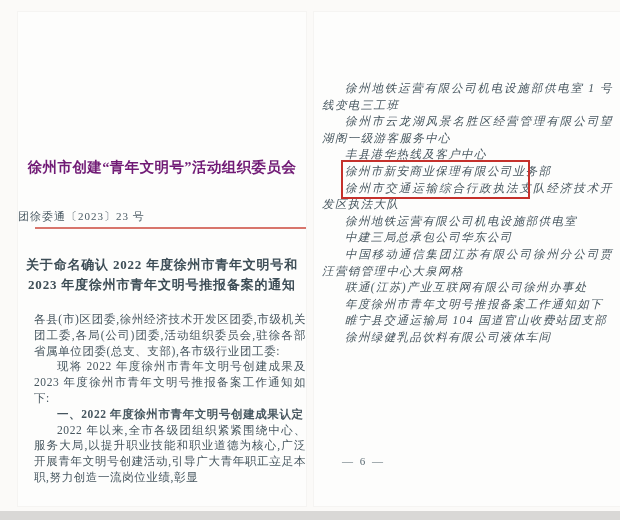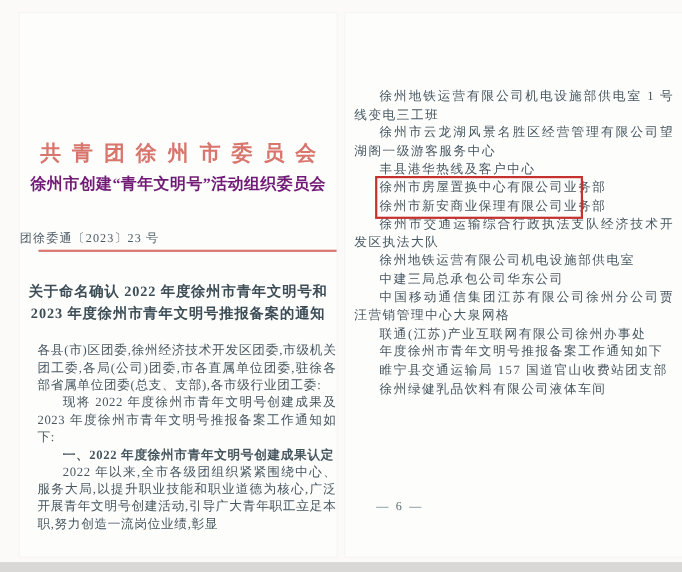--- a/index.html
+++ b/index.html
@@ -58,68 +58,66 @@
   .pagenum-left{
     position:absolute;right:24px;top:443px;
     font-size:11px;color:#5a6a72;letter-spacing:2px;
   }
   
   .unit-list{
     position:absolute;left:8px;top:68px;width:291px;
     font-size:11.5px;line-height:16.6px;color:#46565f;
     text-align:justify;letter-spacing:1.4px;
   }
-  .unit-list p{margin:0;text-indent:2em;}
+  .unit-list p{margin:0;text-indent:2em;font-style:italic;}
   .pagenum-right{
     position:absolute;left:28px;top:443px;
     font-size:11px;color:#5a6a72;letter-spacing:2px;
   }
   .highlight-box{
     position:absolute;left:341px;top:160px;width:185px;height:35px;
     border:2.5px solid #c5312c;
     pointer-events:none;
   }
 </style>
 </head>
 <body>
 
 <div class="canvas">
 
   <div class="page page-left">
-    <div class="org-line1">共青团徐州市委员会</div>
     <div class="org-line2">徐州市创建“青年文明号”活动组织委员会</div>
     <div class="doc-number">团徐委通〔2023〕23 号</div>
     <div class="red-rule"></div>
     <div class="doc-title">
       <div>关于命名确认 2022 年度徐州市青年文明号和</div>
       <div>2023 年度徐州市青年文明号推报备案的通知</div>
     </div>
     <div class="body-text">
-      <p>各县(市)区团委,徐州经济技术开发区团委,市级机关团工委,各局(公司)团委,市各直属单位团委,驻徐各部省属单位团委(总支、支部),各市级行业团工委:</p>
+      <p>各县(市)区团委,徐州经济技术开发区团委,市级机关团工委,各局(公司)团委,活动组织委员会,驻徐各部省属单位团委(总支、支部),各市级行业团工委:</p>
       <p class="indent">现将 2022 年度徐州市青年文明号创建成果及 2023 年度徐州市青年文明号推报备案工作通知如下:</p>
       <p class="indent section-heading">一、2022 年度徐州市青年文明号创建成果认定</p>
       <p class="indent">2022 年以来,全市各级团组织紧紧围绕中心、服务大局,以提升职业技能和职业道德为核心,广泛开展青年文明号创建活动,引导广大青年职工立足本职,努力创造一流岗位业绩,彰显</p>
     </div>
     <div class="pagenum-left">— 1 —</div>
   </div>
 
   <div class="page page-right">
     <div class="unit-list">
       <p>徐州地铁运营有限公司机电设施部供电室 1 号线变电三工班</p>
       <p>徐州市云龙湖风景名胜区经营管理有限公司望湖阁一级游客服务中心</p>
       <p>丰县港华热线及客户中心</p>
-      <p>徐州市房屋置换中心有限公司业务部</p>
       <p>徐州市新安商业保理有限公司业务部</p>
       <p>徐州市交通运输综合行政执法支队经济技术开发区执法大队</p>
       <p>徐州地铁运营有限公司机电设施部供电室</p>
       <p>中建三局总承包公司华东公司</p>
       <p>中国移动通信集团江苏有限公司徐州分公司贾汪营销管理中心大泉网格</p>
       <p>联通(江苏)产业互联网有限公司徐州办事处</p>
       <p>年度徐州市青年文明号推报备案工作通知如下</p>
-      <p>睢宁县交通运输局 157 国道官山收费站团支部</p>
+      <p>睢宁县交通运输局 104 国道官山收费站团支部</p>
       <p>徐州绿健乳品饮料有限公司液体车间</p>
     </div>
     <div class="pagenum-right">— 6 —</div>
   </div>
 
   <div class="highlight-box"></div>
 
   <div class="bottom-strip"></div>
 </div>
 

